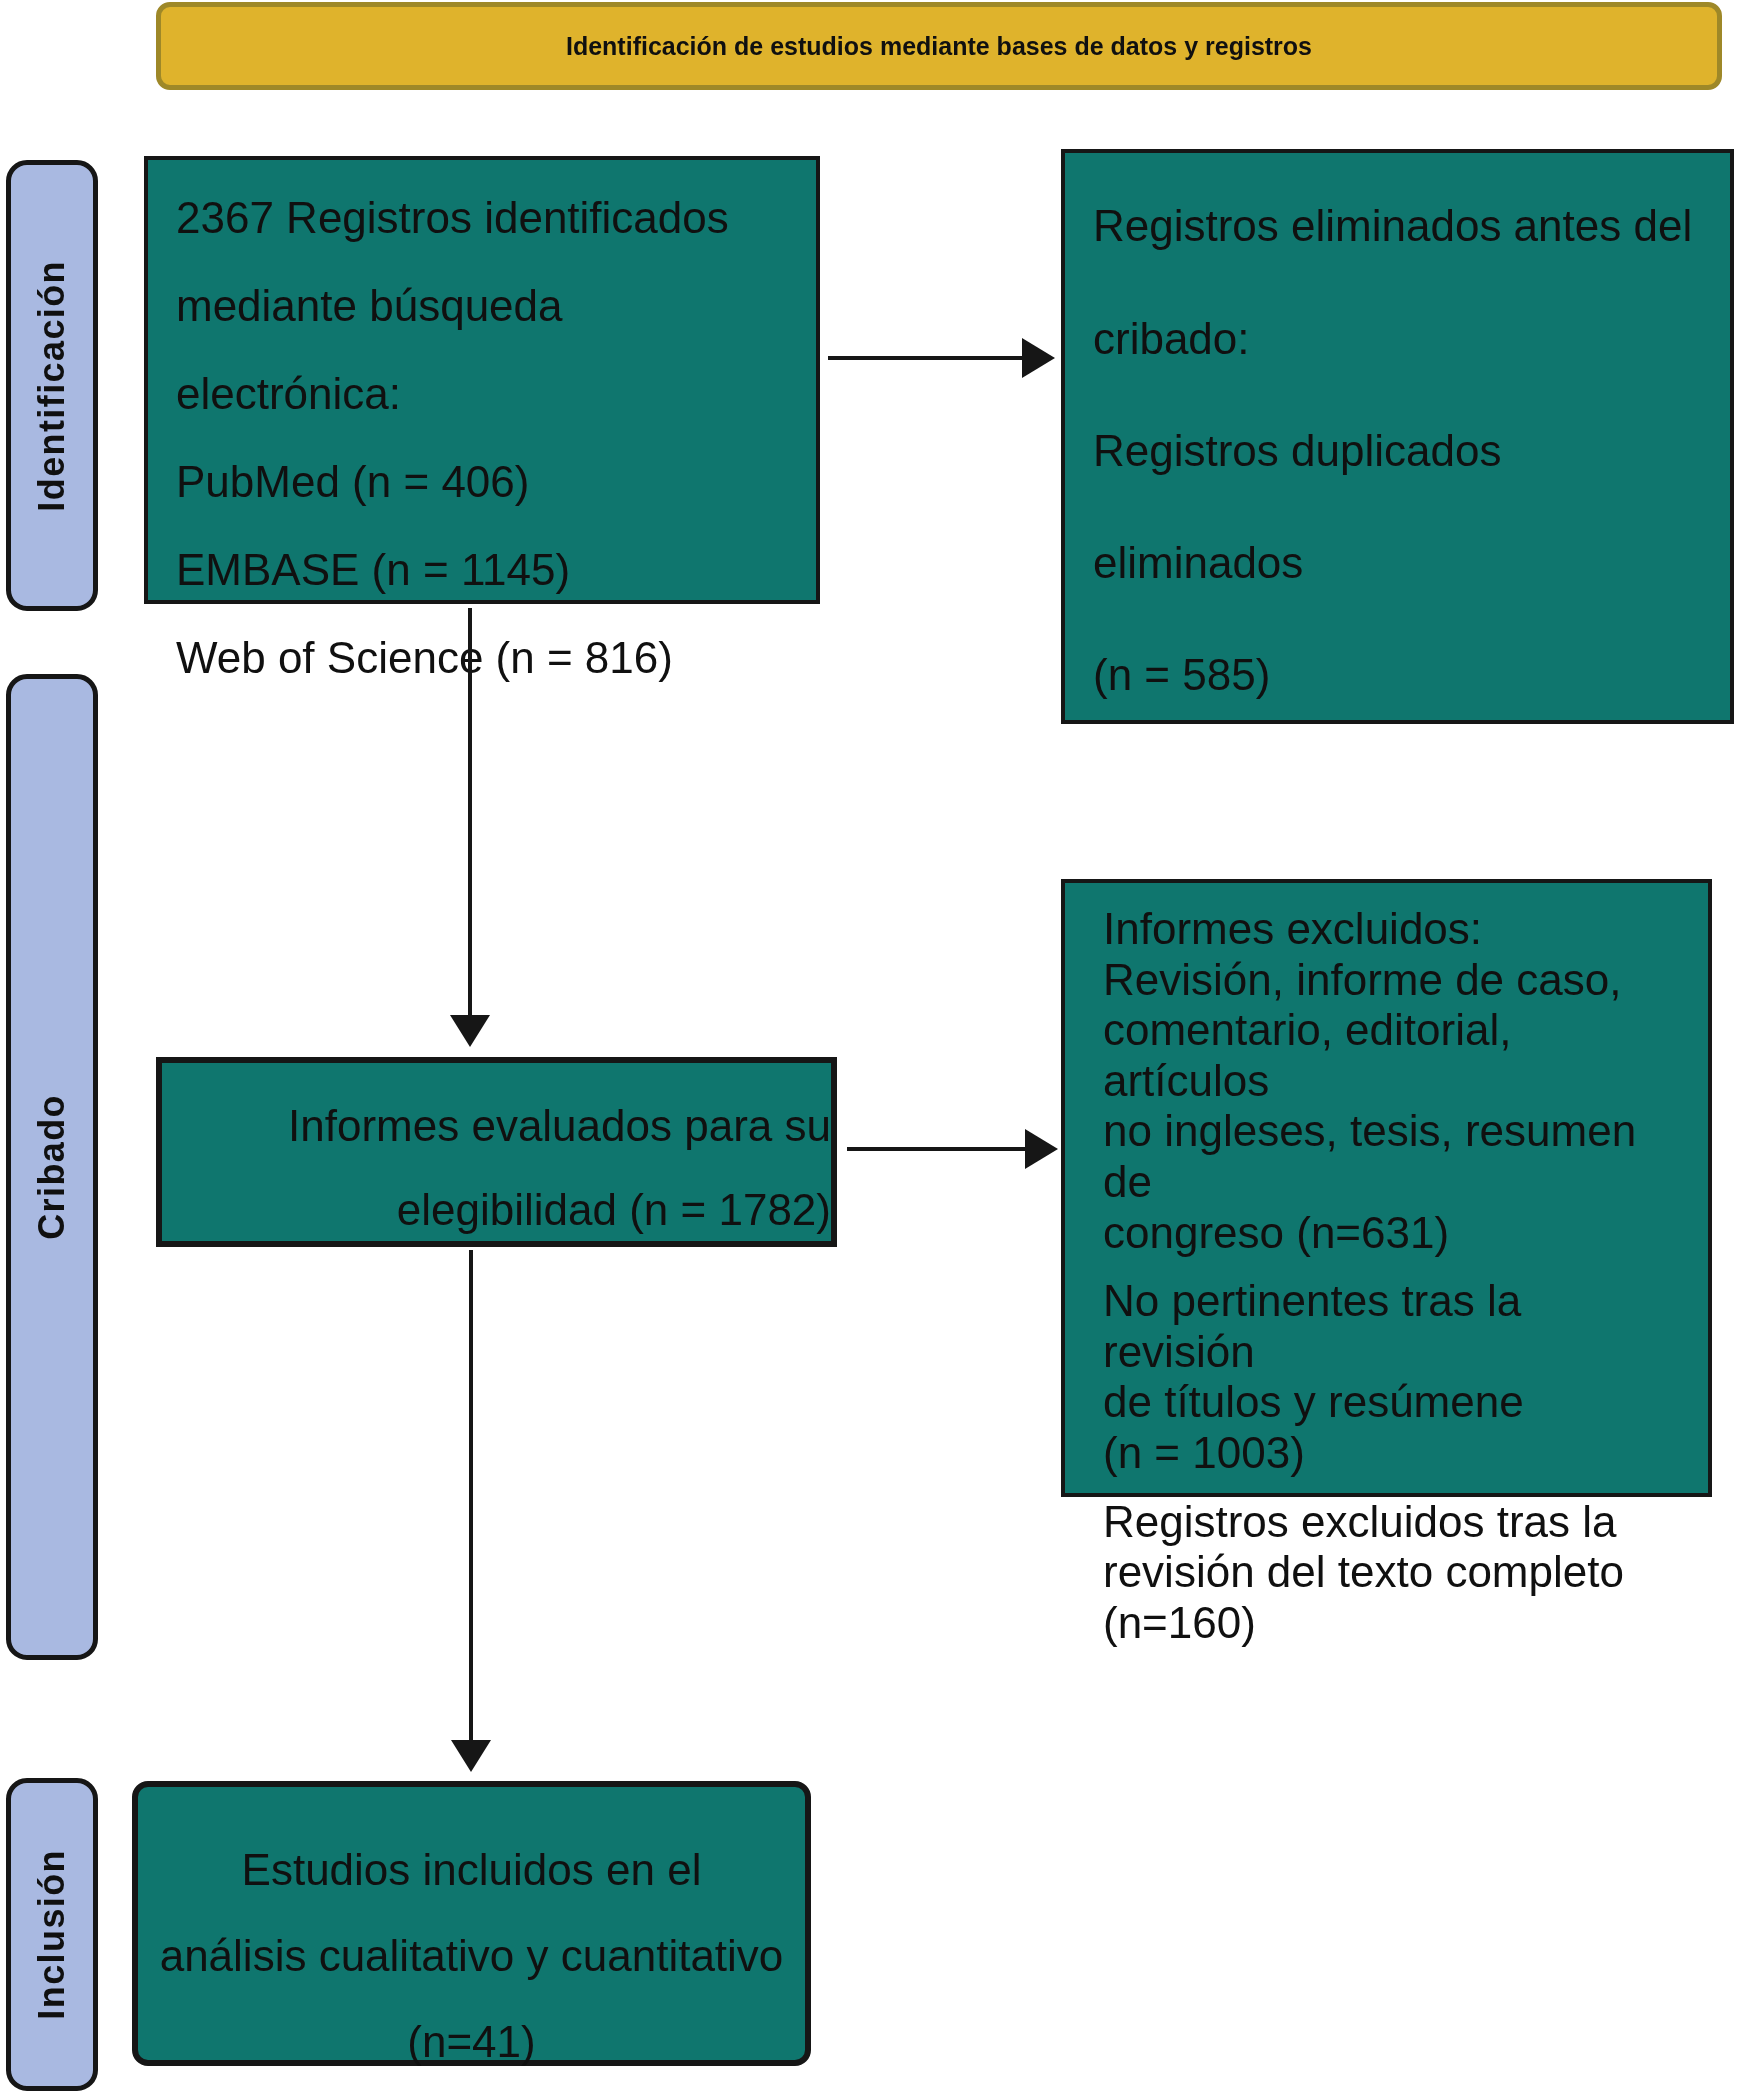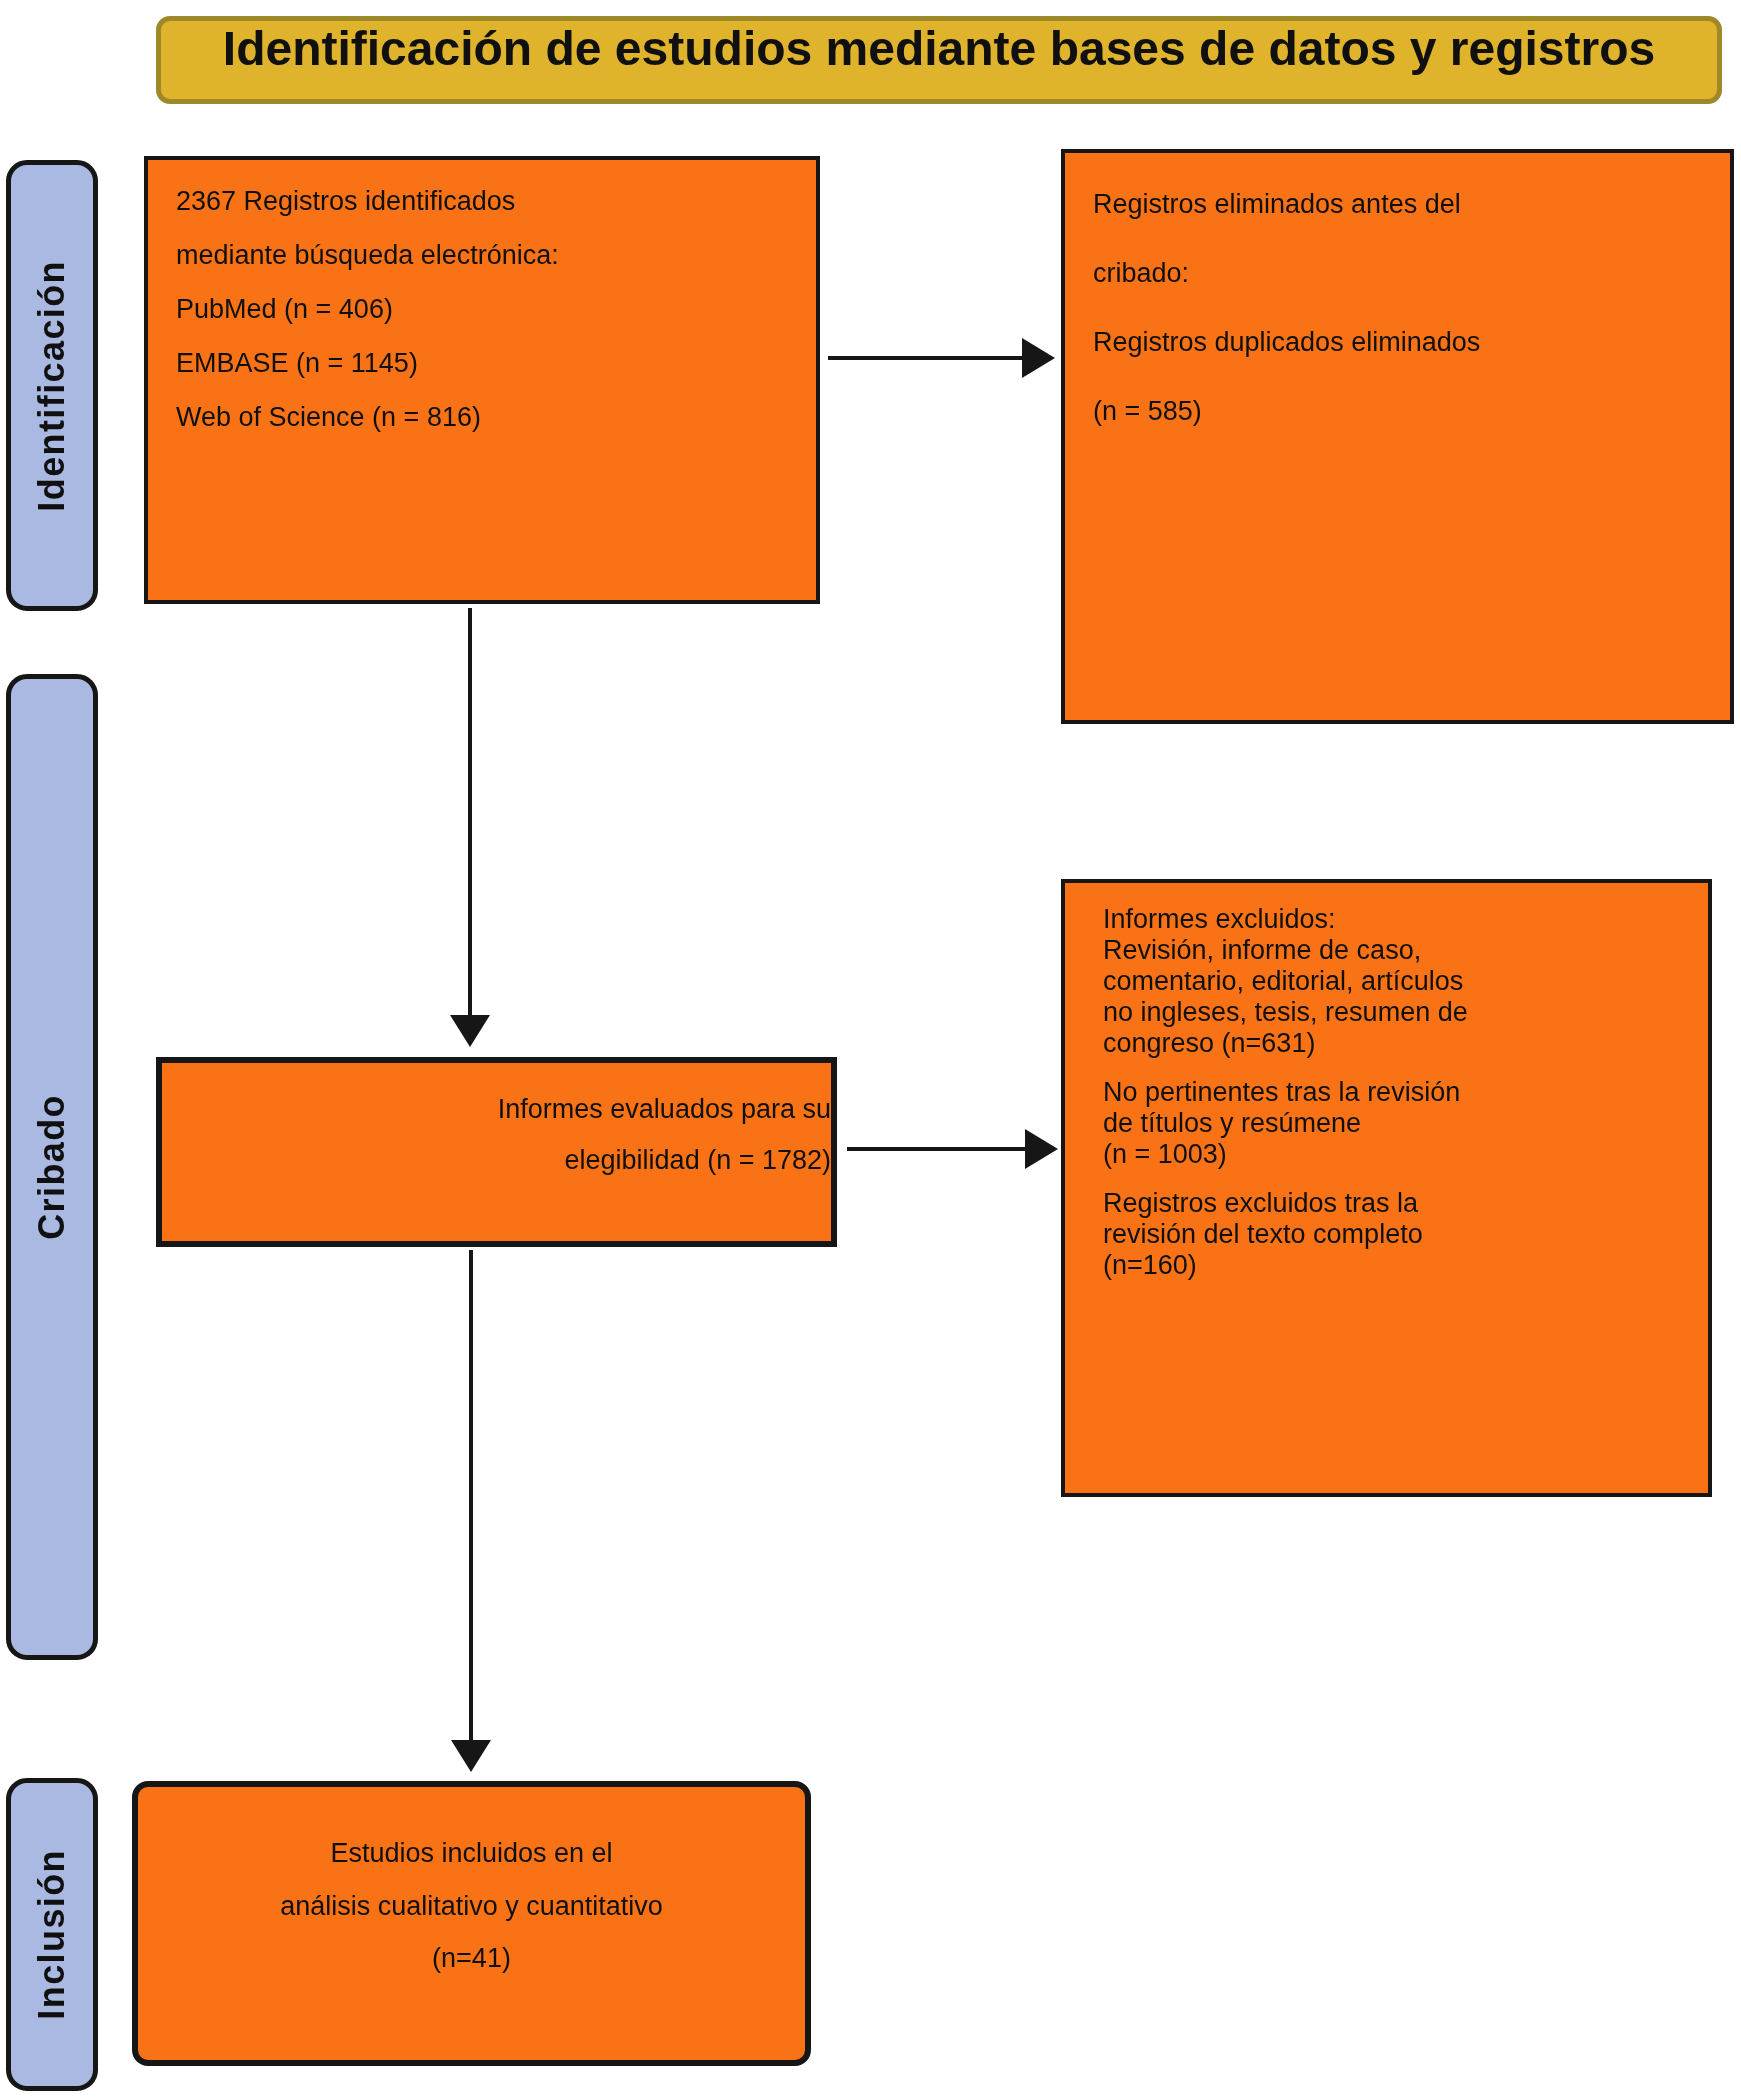--- a/index.html
+++ b/index.html
@@ -11,26 +11,26 @@
   *{margin:0;padding:0;box-sizing:border-box;}
   html,body{background:#ffffff;}
   body{
     width:1741px;height:2097px;position:relative;
     font-family:"Liberation Sans","DejaVu Sans",sans-serif;
     color:#101010;
   }
   .abs{position:absolute;}
   
   .banner{
-    left:156px;top:16px;width:1566px;height:88px;
+    left:156px;top:2px;width:1566px;height:88px;
     background:var(--banner-fill);
     border:5.6px solid var(--banner-border);
     border-radius:14px;
-    display:flex;align-items:flex-start;justify-content:center;
-    font-size:48px;font-weight:bold;
+    display:flex;align-items:center;justify-content:center;
+    font-size:25px;font-weight:bold;
     text-align:center;
   }
   
   .stage{
     left:5.6px;width:92px;
     background:var(--stage-fill);
     border:5.6px solid var(--line);
     border-radius:21px;
     display:flex;align-items:center;justify-content:center;
   }
@@ -38,21 +38,21 @@
     writing-mode:vertical-rl;
     transform:rotate(180deg);
     font-size:36px;font-weight:bold;
     letter-spacing:1.4px;
     white-space:nowrap;
   }
   .stage-id{top:160px;height:451px;}
   .stage-cr{top:674px;height:986px;}
   .stage-inc{top:1778px;height:313px;}
   
-  .fbox{background:#f97316;border:4.9px solid var(--line);font-size:27px;}
+  .fbox{background:#0f766e;border:4.9px solid var(--line);font-size:44px;}
   .pre{white-space:pre-line;}
   .box-identified{left:144px;top:156px;width:676px;height:448px;padding:14px 28px;line-height:2.0;}
   .box-identified .src{line-height:2.0;}
   .box-removed{left:1061px;top:149px;width:673px;height:575px;padding:17.4px 28px;line-height:2.55;}
   .box-assessed{left:156px;top:1057px;width:681px;height:190px;border-width:6.3px;
     padding-top:21px;text-align:right;line-height:1.9;}
   .box-excluded{left:1061px;top:879px;width:651px;height:618px;padding:21px 38px;line-height:1.15;}
   .box-excluded .ex-item.gap{margin-top:18px;}
   .box-included{left:132px;top:1781px;width:679px;height:285px;border-width:6.3px;
     padding-top:40px;text-align:center;line-height:1.95;border-radius:16px;}

